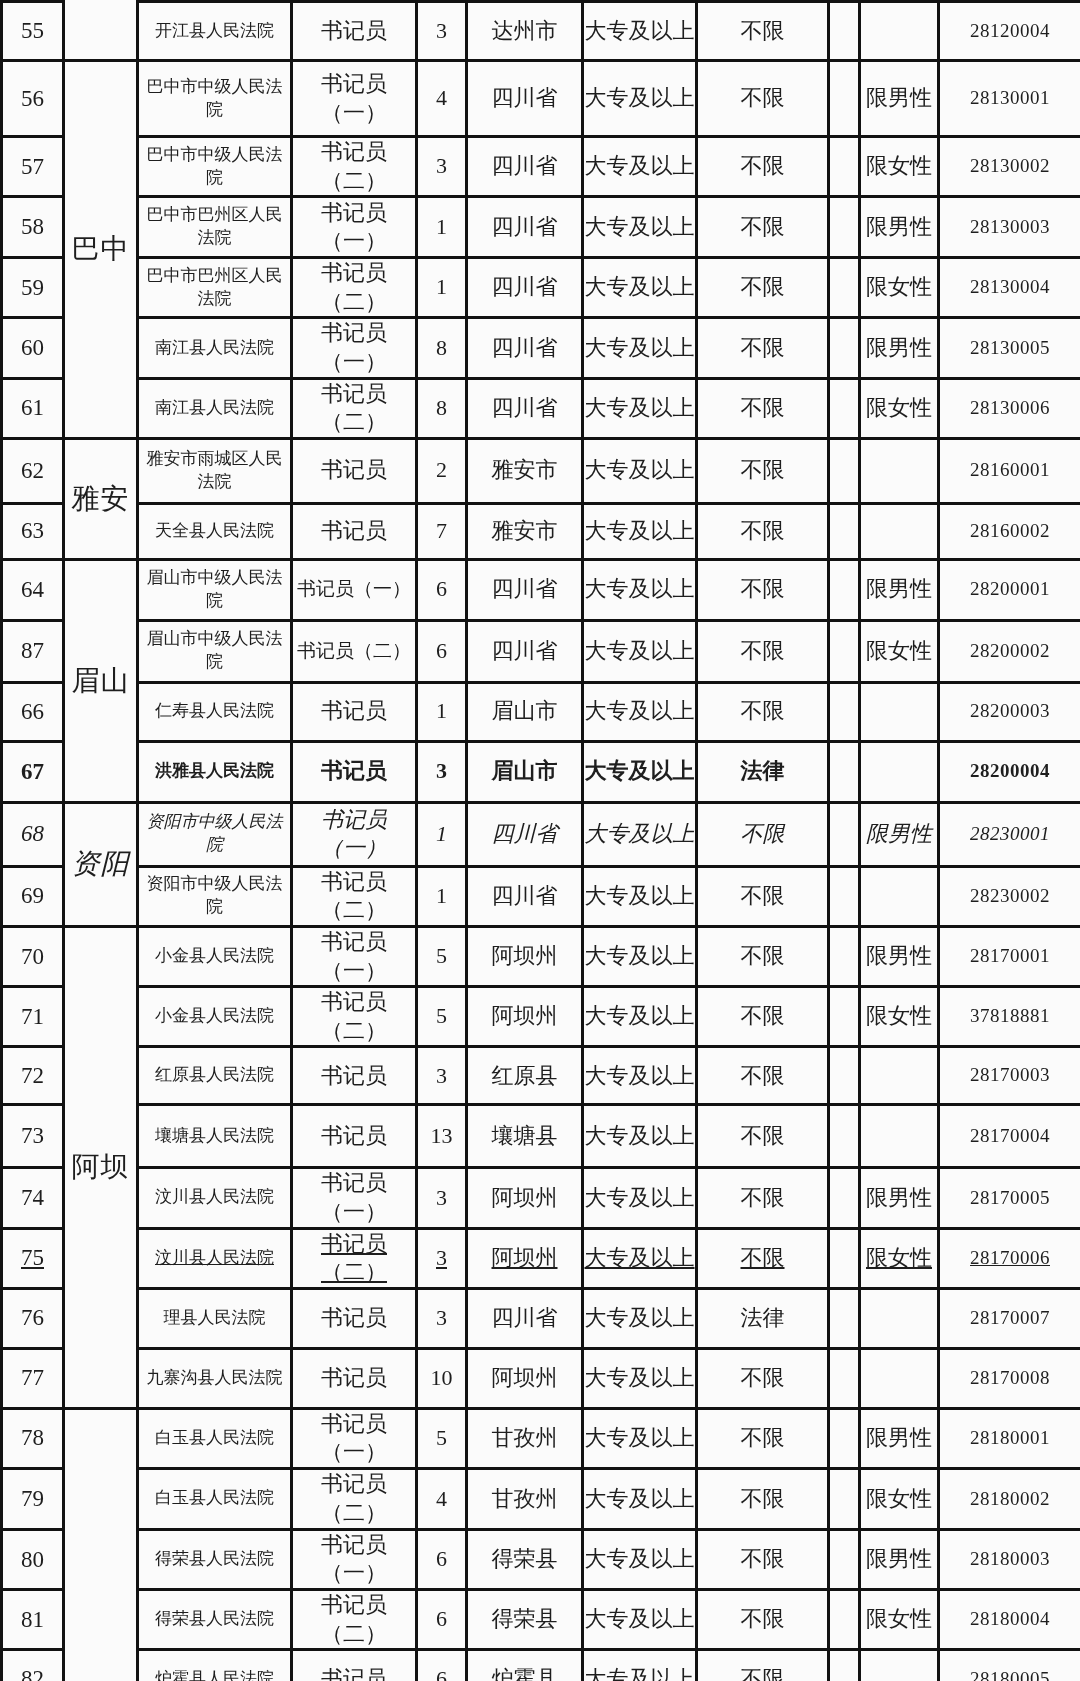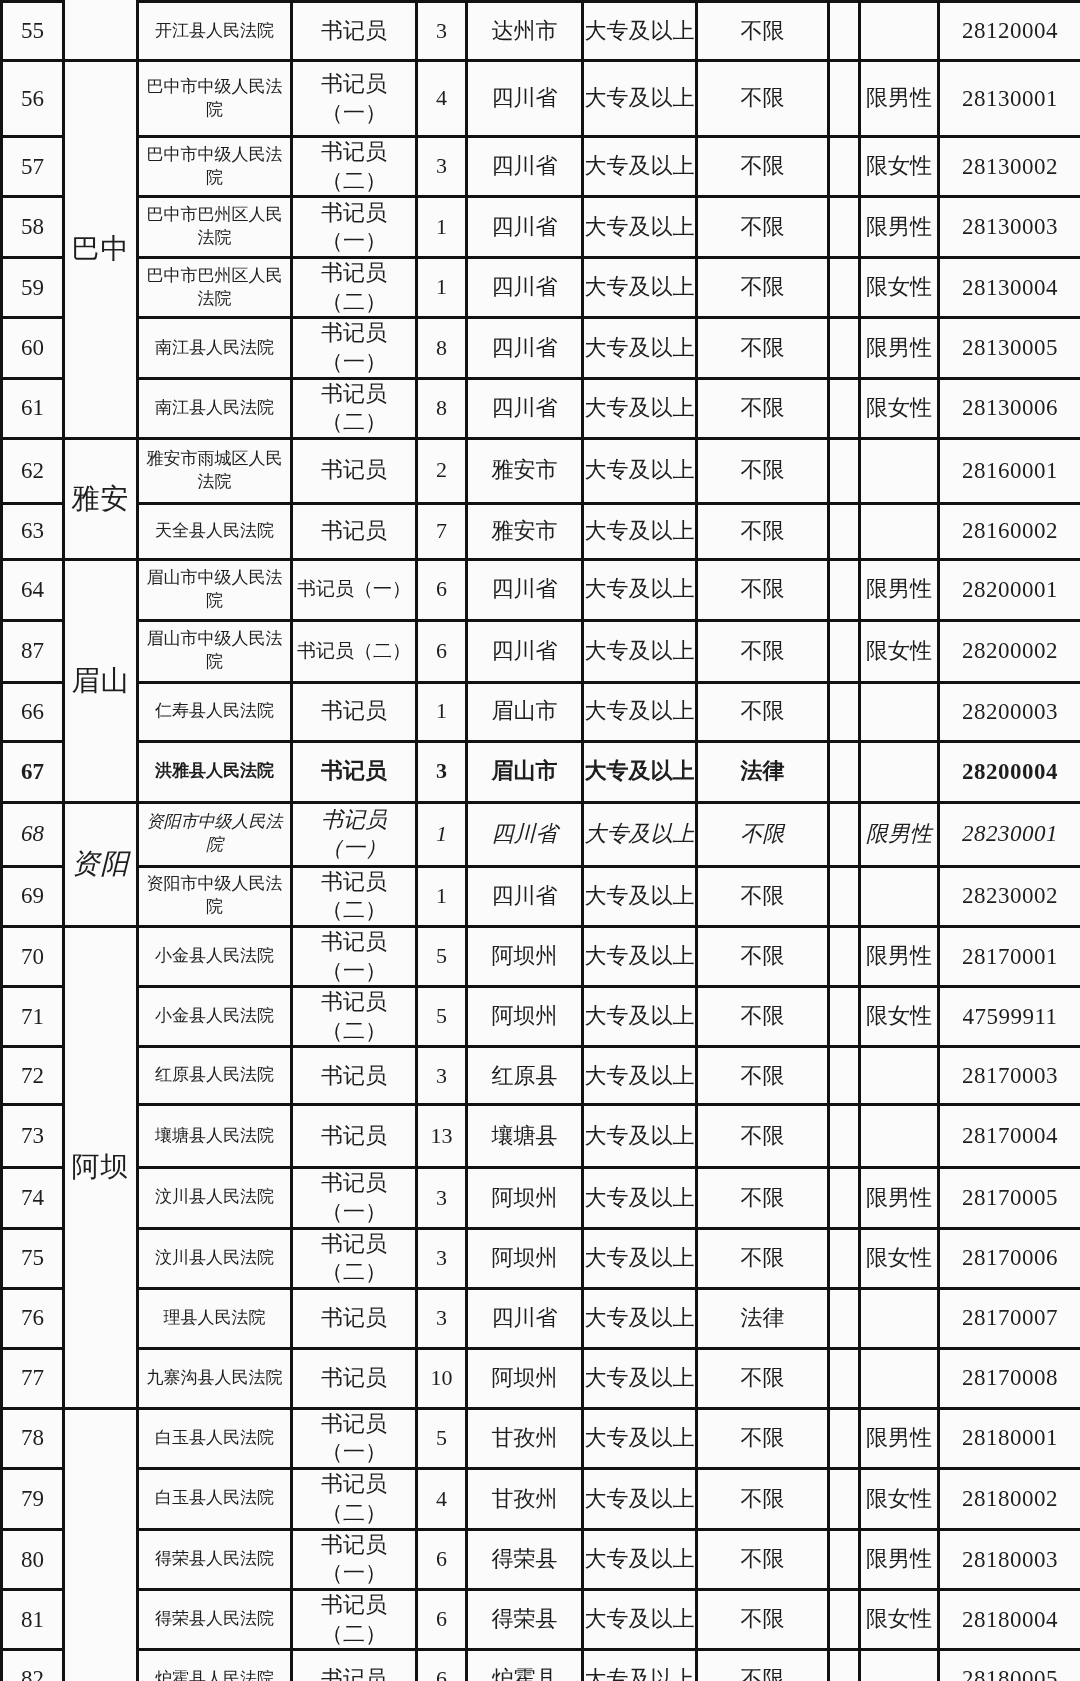--- a/index.html
+++ b/index.html
@@ -20,21 +20,21 @@
     vertical-align:middle;
     font-size:22px;
     line-height:1.3;
     padding:0;
     overflow:hidden;
   }
   td.num-cell{font-size:23px;}
   td.court{font-size:17px;line-height:1.35;}
   td.pos{white-space:pre-line;}
   td.pos.tight{font-size:19px;white-space:nowrap;}
-  td.code{font-size:23px;letter-spacing:0.5px;text-align:center;}
+  td.code{font-size:19px;letter-spacing:0.5px;text-align:center;}
   td.count-cell{font-size:22px;}
   td.region-cell{font-size:28px;letter-spacing:1px;}
   td.open-top{border-top-style:hidden;}
   td.open-bottom{border-bottom-style:hidden;}
 </style>
 </head>
 <body>
 
 <div>
   <table>
@@ -263,21 +263,21 @@
           <td class="num-cell">71</td>
           <td class="court">小金县人民法院</td>
           <td class="pos">书记员
 （二）</td>
           <td class="count-cell">5</td>
           <td>阿坝州</td>
           <td>大专及以上</td>
           <td>不限</td>
           <td></td>
           <td>限女性</td>
-          <td class="code">47599911</td>
+          <td class="code">37818881</td>
         </tr>
         <tr style="height: 58px;">
           <td class="num-cell">72</td>
           <td class="court">红原县人民法院</td>
           <td class="pos">书记员</td>
           <td class="count-cell">3</td>
           <td>红原县</td>
           <td>大专及以上</td>
           <td>不限</td>
           <td></td>
@@ -302,21 +302,21 @@
           <td class="pos">书记员
 （一）</td>
           <td class="count-cell">3</td>
           <td>阿坝州</td>
           <td>大专及以上</td>
           <td>不限</td>
           <td></td>
           <td>限男性</td>
           <td class="code">28170005</td>
         </tr>
-        <tr style="height: 59px;">
+        <tr style="height: 59px; text-decoration: underline;">
           <td class="num-cell">75</td>
           <td class="court">汶川县人民法院</td>
           <td class="pos">书记员
 （二）</td>
           <td class="count-cell">3</td>
           <td>阿坝州</td>
           <td>大专及以上</td>
           <td>不限</td>
           <td></td>
           <td>限女性</td>

